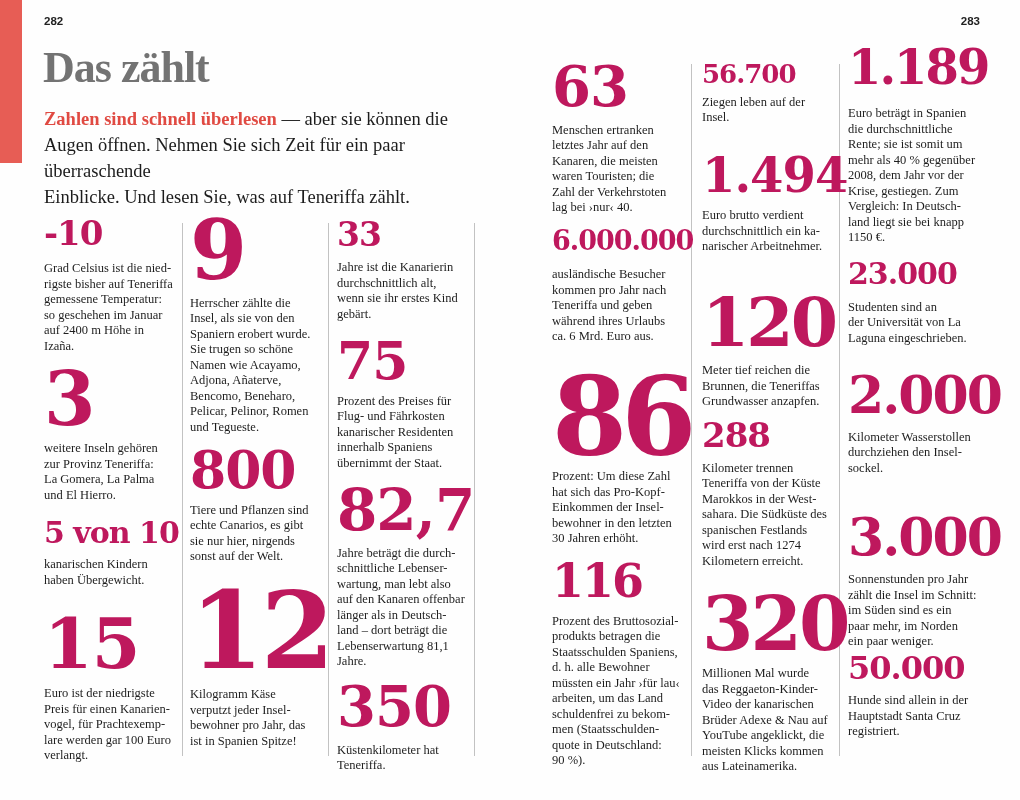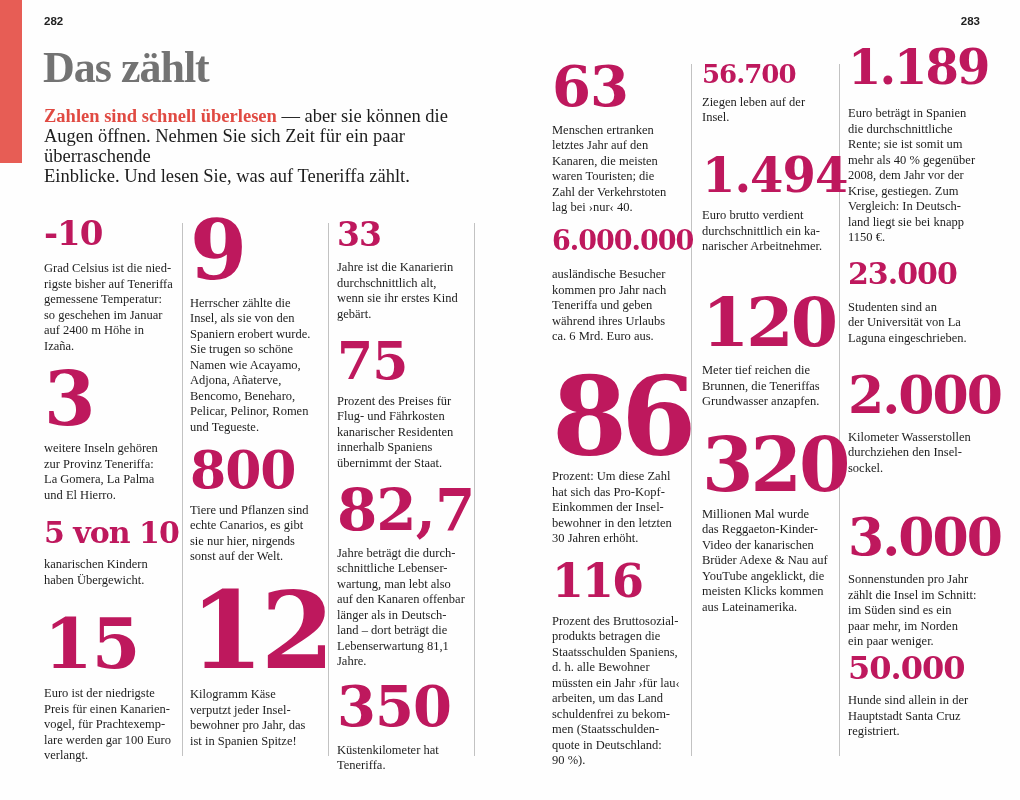--- a/index.html
+++ b/index.html
@@ -6,21 +6,21 @@
   body{width:1020px;height:800px;background:#ffffff;position:relative;overflow:hidden;
        font-family:"Liberation Serif", serif;color:#1c1c1c;}
   .sheet{position:absolute;inset:0;background:#fefefe;}
   .red-bar{position:absolute;left:0;top:0;width:22px;height:163px;background:#e75d55;}
   .pagenum{position:absolute;top:15px;font-family:"Liberation Sans",sans-serif;
            font-weight:bold;font-size:11.5px;color:#222;}
   .pagenum.left{left:44px;} .pagenum.right{right:40px;}
   .title{position:absolute;left:43px;top:46px;margin:0;font-family:"Liberation Serif",serif;
          font-weight:bold;font-size:44px;line-height:1;letter-spacing:-1px;color:#737373;}
   .intro{position:absolute;left:44px;top:106px;width:470px;margin:0;
-         font-size:18.5px;line-height:20px;color:#1c1c1c;}
+         font-size:18.5px;line-height:26px;color:#1c1c1c;}
   .intro .lead{color:#e04a42;font-weight:bold;}
   .intro .rest{white-space:pre-line;}
   .col{position:absolute;}
   .c1{left:44px;top:220px;width:134px;}
   .c2{left:190px;top:218px;width:134px;}
   .c3{left:337px;top:222px;width:132px;}
   .c4{left:552px;top:64px;width:134px;}
   .c5{left:702px;top:64px;width:132px;}
   .c6{left:848px;top:48px;width:138px;}
   .num{font-family:"DejaVu Serif",serif;font-weight:bold;line-height:0.8;
@@ -198,20 +198,30 @@
       <div class="desc">Euro brutto verdient
 durchschnittlich ein ka-
 narischer Arbeitnehmer.</div>
     </div>
     <div class="item" style="margin-top:40px">
       <div class="num" style="font-size:68px;letter-spacing:-3px;margin-bottom:14px">120</div>
       <div class="desc">Meter tief reichen die
 Brunnen, die Teneriffas
 Grundwasser anzapfen.</div>
     </div>
+    <div class="item" style="margin-top:12px">
+      <div class="num" style="font-size:34px">288</div>
+      <div class="desc">Kilometer trennen
+Teneriffa von der Küste
+Marokkos in der West-
+sahara. Die Südküste des
+spanischen Festlands
+wird erst nach 1274
+Kilometern erreicht.</div>
+    </div>
     <div class="item" style="margin-top:26px">
       <div class="num" style="font-size:74px;letter-spacing:-3px">320</div>
       <div class="desc">Millionen Mal wurde
 das Reggaeton-Kinder-
 Video der kanarischen
 Brüder Adexe &amp; Nau auf
 YouTube angeklickt, die
 meisten Klicks kommen
 aus Lateinamerika.</div>
     </div>

